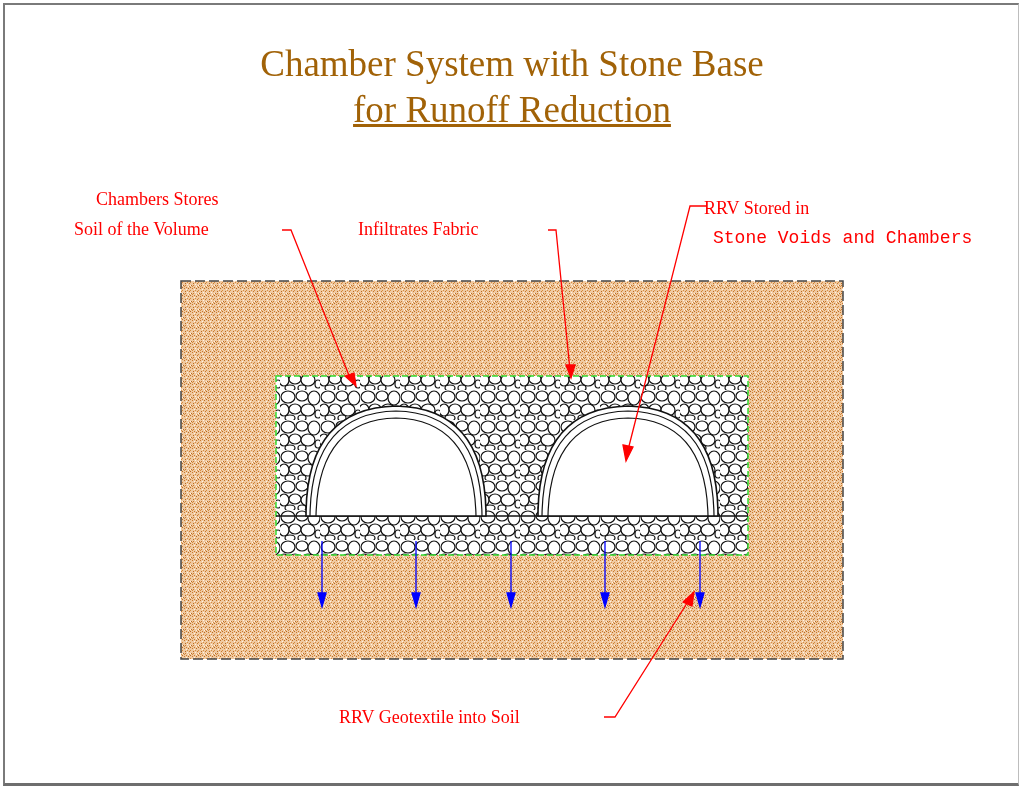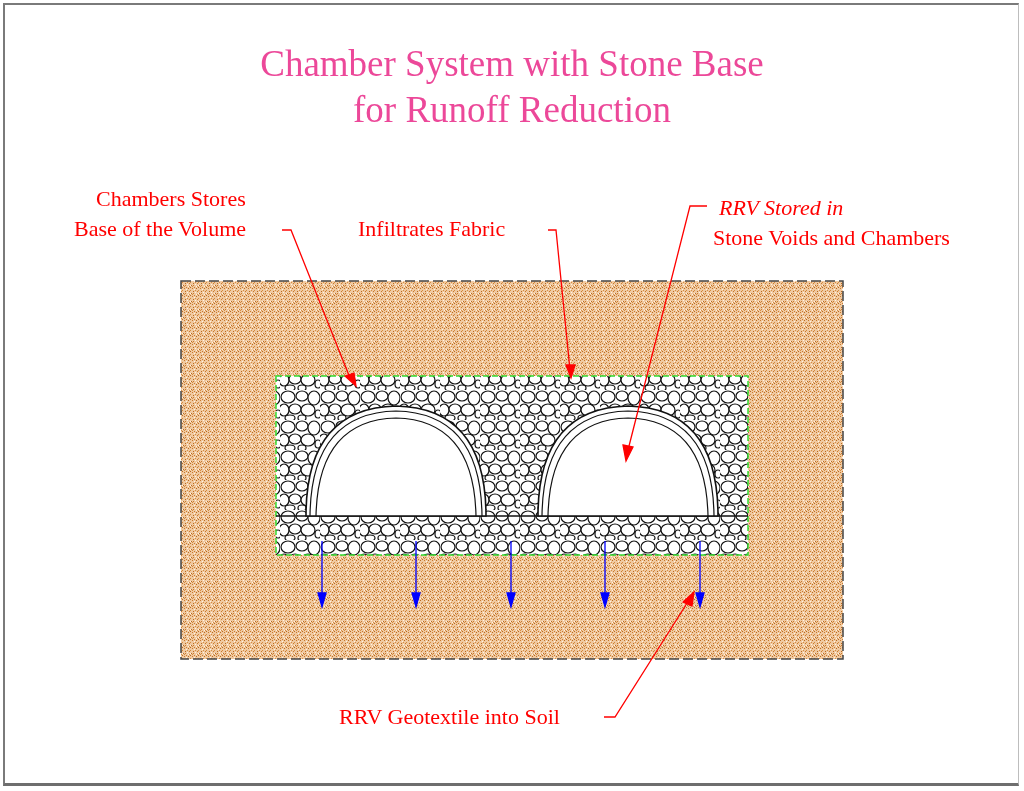--- a/index.html
+++ b/index.html
@@ -5,41 +5,41 @@
   html, body { margin: 0; padding: 0; background: #ffffff; }
   body { width: 1024px; height: 791px; position: relative; overflow: hidden; }
   .frame {
     position: absolute; left: 3px; top: 3px; width: 1016px; height: 783px;
     border-top: 2px solid #7a7a7a; border-left: 2px solid #7a7a7a;
     border-right: 1px solid #bdbdbd; border-bottom: 3px solid #6e6e6e;
     box-sizing: border-box; background: #fff;
   }
   .title {
     position: absolute; left: 0; width: 1024px; text-align: center;
-    font-family: "Liberation Serif", serif; color: #ec4899; font-size: 37px; line-height: 44px;
+    font-family: "Liberation Serif", serif; color: #a16207; font-size: 37px; line-height: 44px;
   }
   .label {
     position: absolute; font-family: "Liberation Serif", serif; color: #ff0000;
-    font-size: 22px; line-height: 26px; white-space: nowrap;
+    font-size: 18px; line-height: 26px; white-space: nowrap;
   }
   svg.diagram { position: absolute; left: 0; top: 0; }
 </style>
 </head>
 <body>
 
 <div class="frame"></div>
 
 <div class="title" style="top:42px;">Chamber System with Stone Base</div>
-<div class="title" style="top:88px;">for Runoff Reduction</div>
+<div class="title" style="top:88px;text-decoration:underline;">for Runoff Reduction</div>
 
 <div class="label" style="left:96px; top:186px;">Chambers Stores</div>
-<div class="label" style="left:74px; top:216px;">Base of the Volume</div>
+<div class="label" style="left:74px; top:216px;">Soil of the Volume</div>
 <div class="label" style="left:358px; top:216px;">Infiltrates Fabric</div>
-<div class="label" style="left:719px; top:195px;font-style:italic;">RRV Stored in</div>
-<div class="label" style="left:713px; top:225px;">Stone Voids and Chambers</div>
+<div class="label" style="left:704px; top:195px;">RRV Stored in</div>
+<div class="label" style="left:713px; top:225px;font-family:Liberation Mono, monospace;">Stone Voids and Chambers</div>
 <div class="label" style="left:339px; top:704px;">RRV Geotextile into Soil</div>
 
 <svg class="diagram" width="1024" height="791" viewBox="0 0 1024 791">
   <defs>
     <pattern id="soilPat" width="8" height="8" patternUnits="userSpaceOnUse">
       <rect width="8" height="8" fill="#f0c9a0"></rect>
       <rect x="0" y="0" width="1" height="1" fill="#c97a2e"></rect>
       <rect x="2" y="1" width="1" height="1" fill="#fff4e6"></rect>
       <rect x="4" y="0" width="1" height="1" fill="#b86a22"></rect>
       <rect x="6" y="2" width="1" height="1" fill="#d58c40"></rect>

